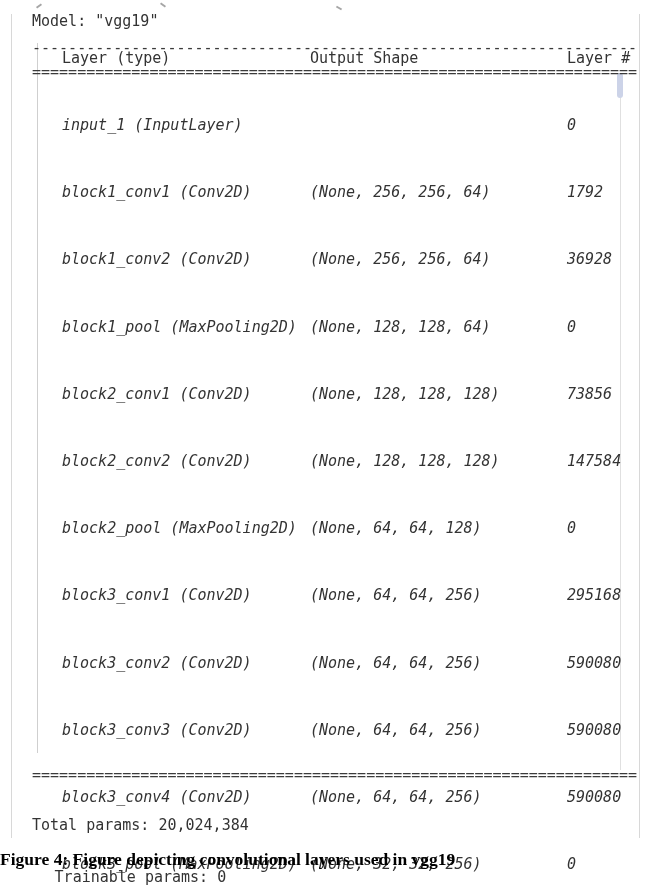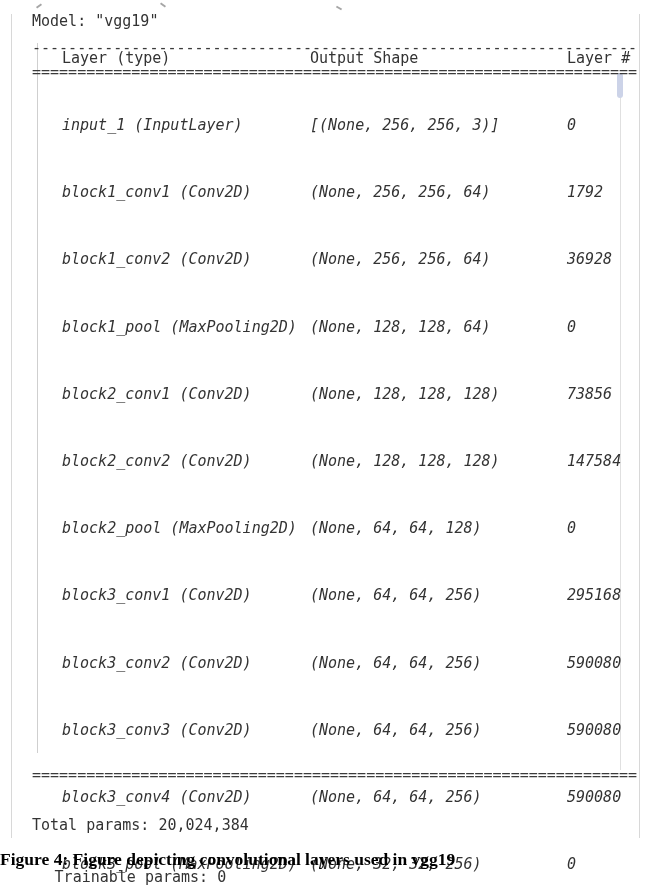--- a/index.html
+++ b/index.html
@@ -72,21 +72,20 @@
     <span class="col c1">Layer (type)</span>
     <span class="col c2">Output Shape</span>
     <span class="col c3">Layer #</span>
   </div>
 
   <div class="code sep sep-eq-top">===================================================================</div>
 
   <div class="code rows">
     <div class="row">
       <span class="col c1">input_1 (InputLayer)</span>
-      <span class="col c2">[(None, 256, 256, 3)]</span>
       <span class="col c3">0</span>
     </div>
     <div class="row">
       <span class="col c1">block1_conv1 (Conv2D)</span>
       <span class="col c2">(None, 256, 256, 64)</span>
       <span class="col c3">1792</span>
     </div>
     <div class="row">
       <span class="col c1">block1_conv2 (Conv2D)</span>
       <span class="col c2">(None, 256, 256, 64)</span>

